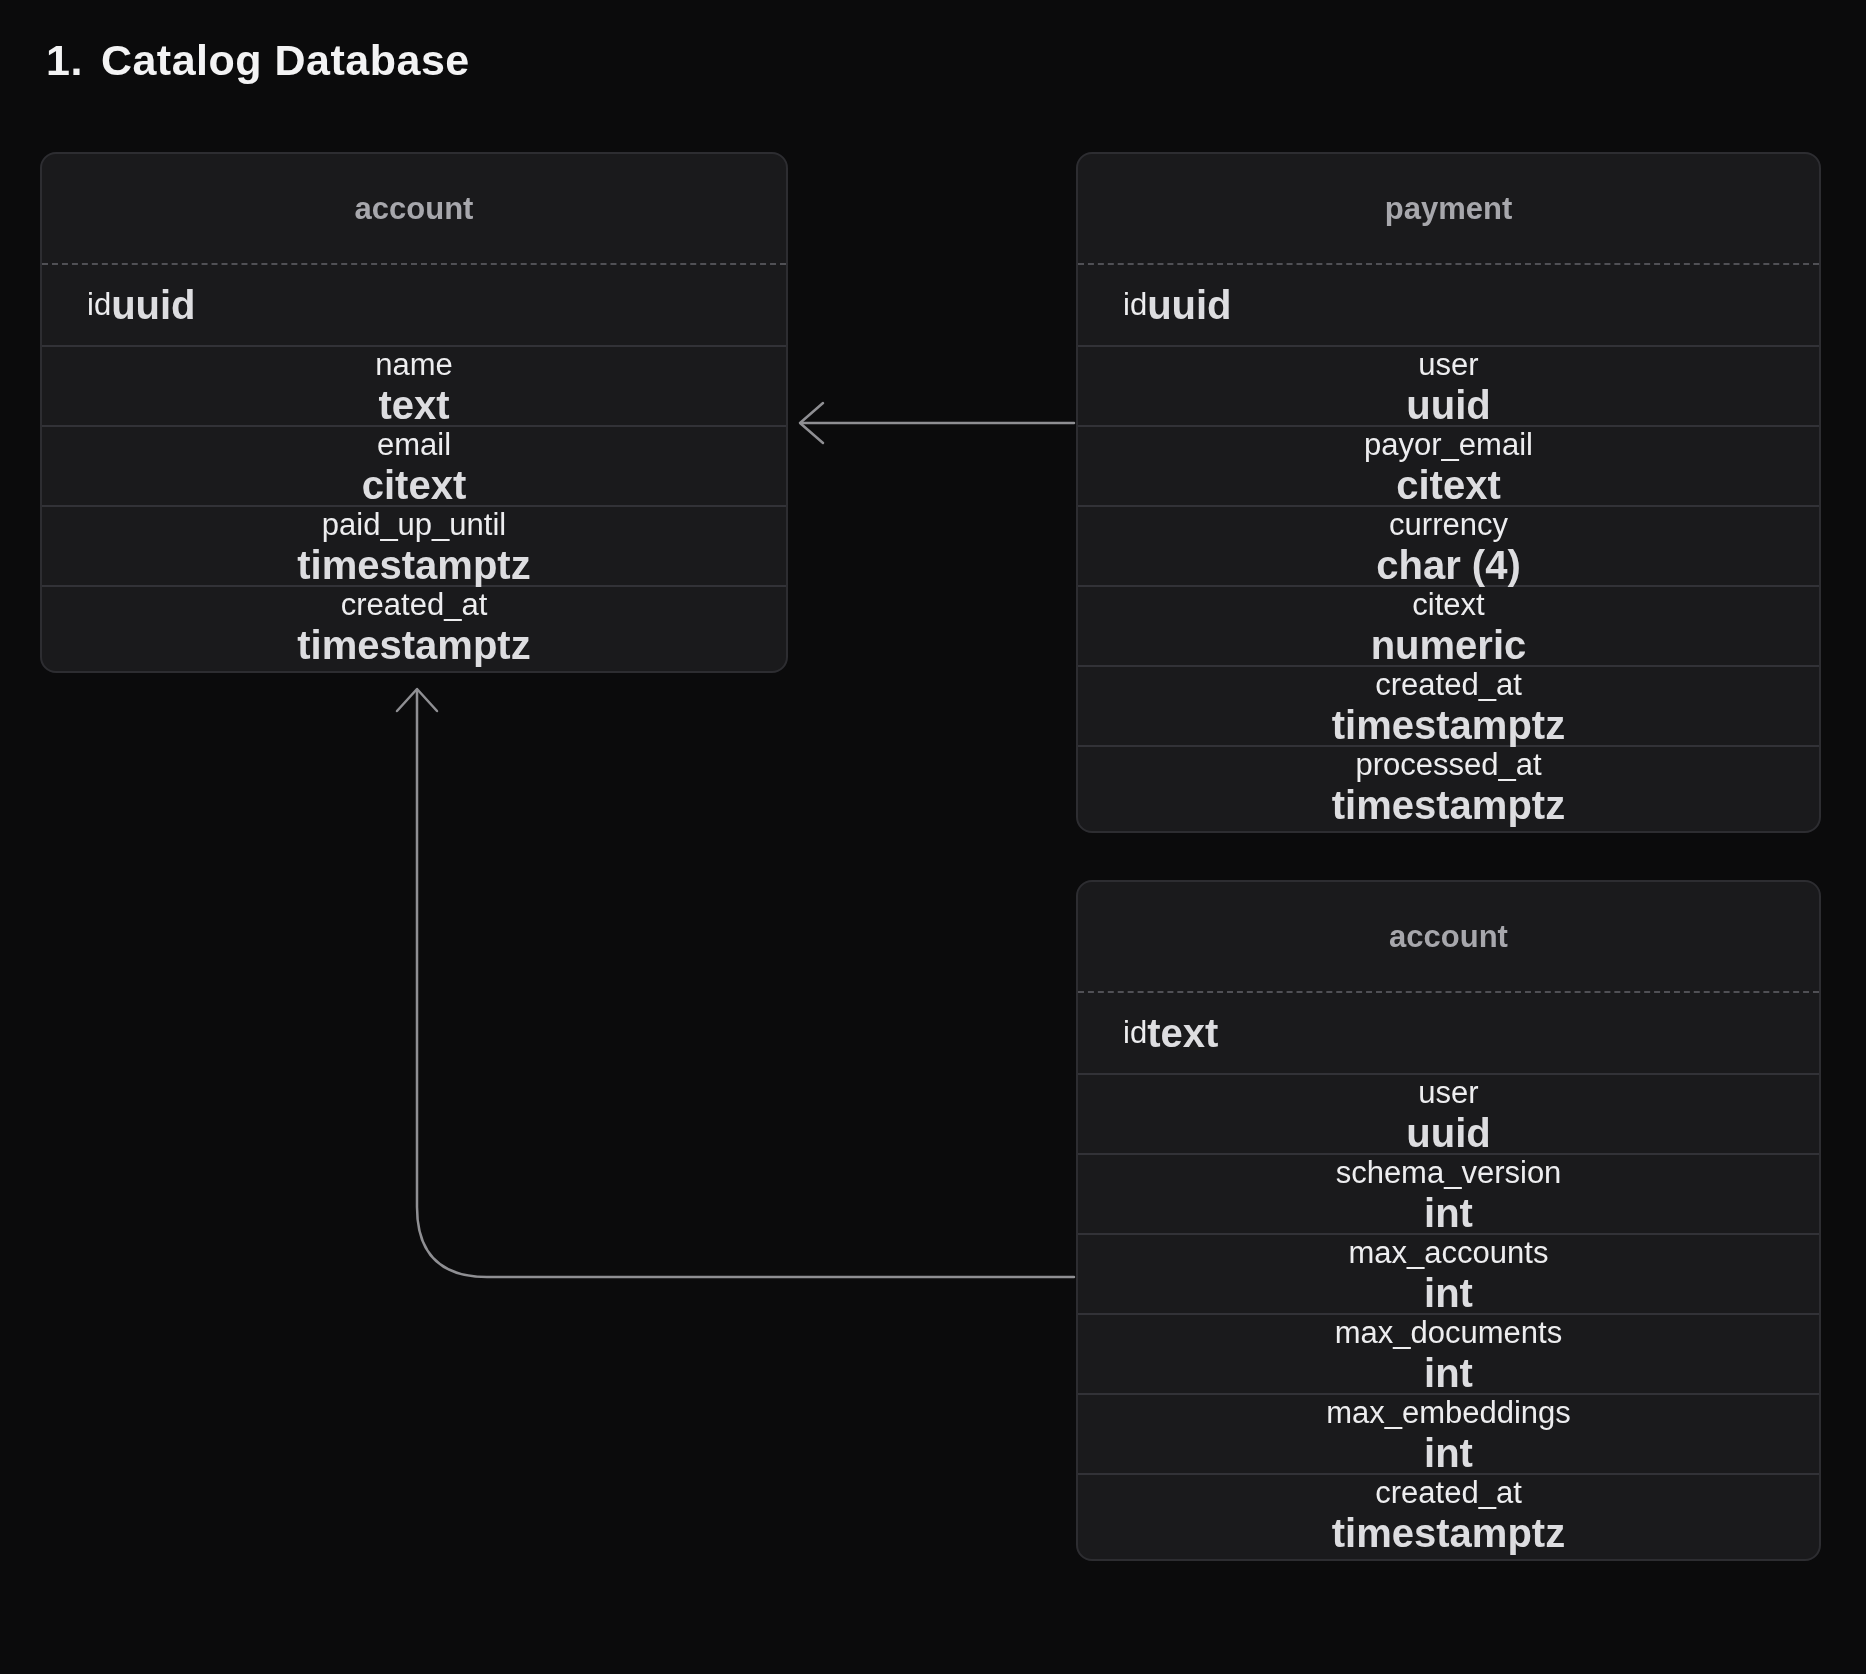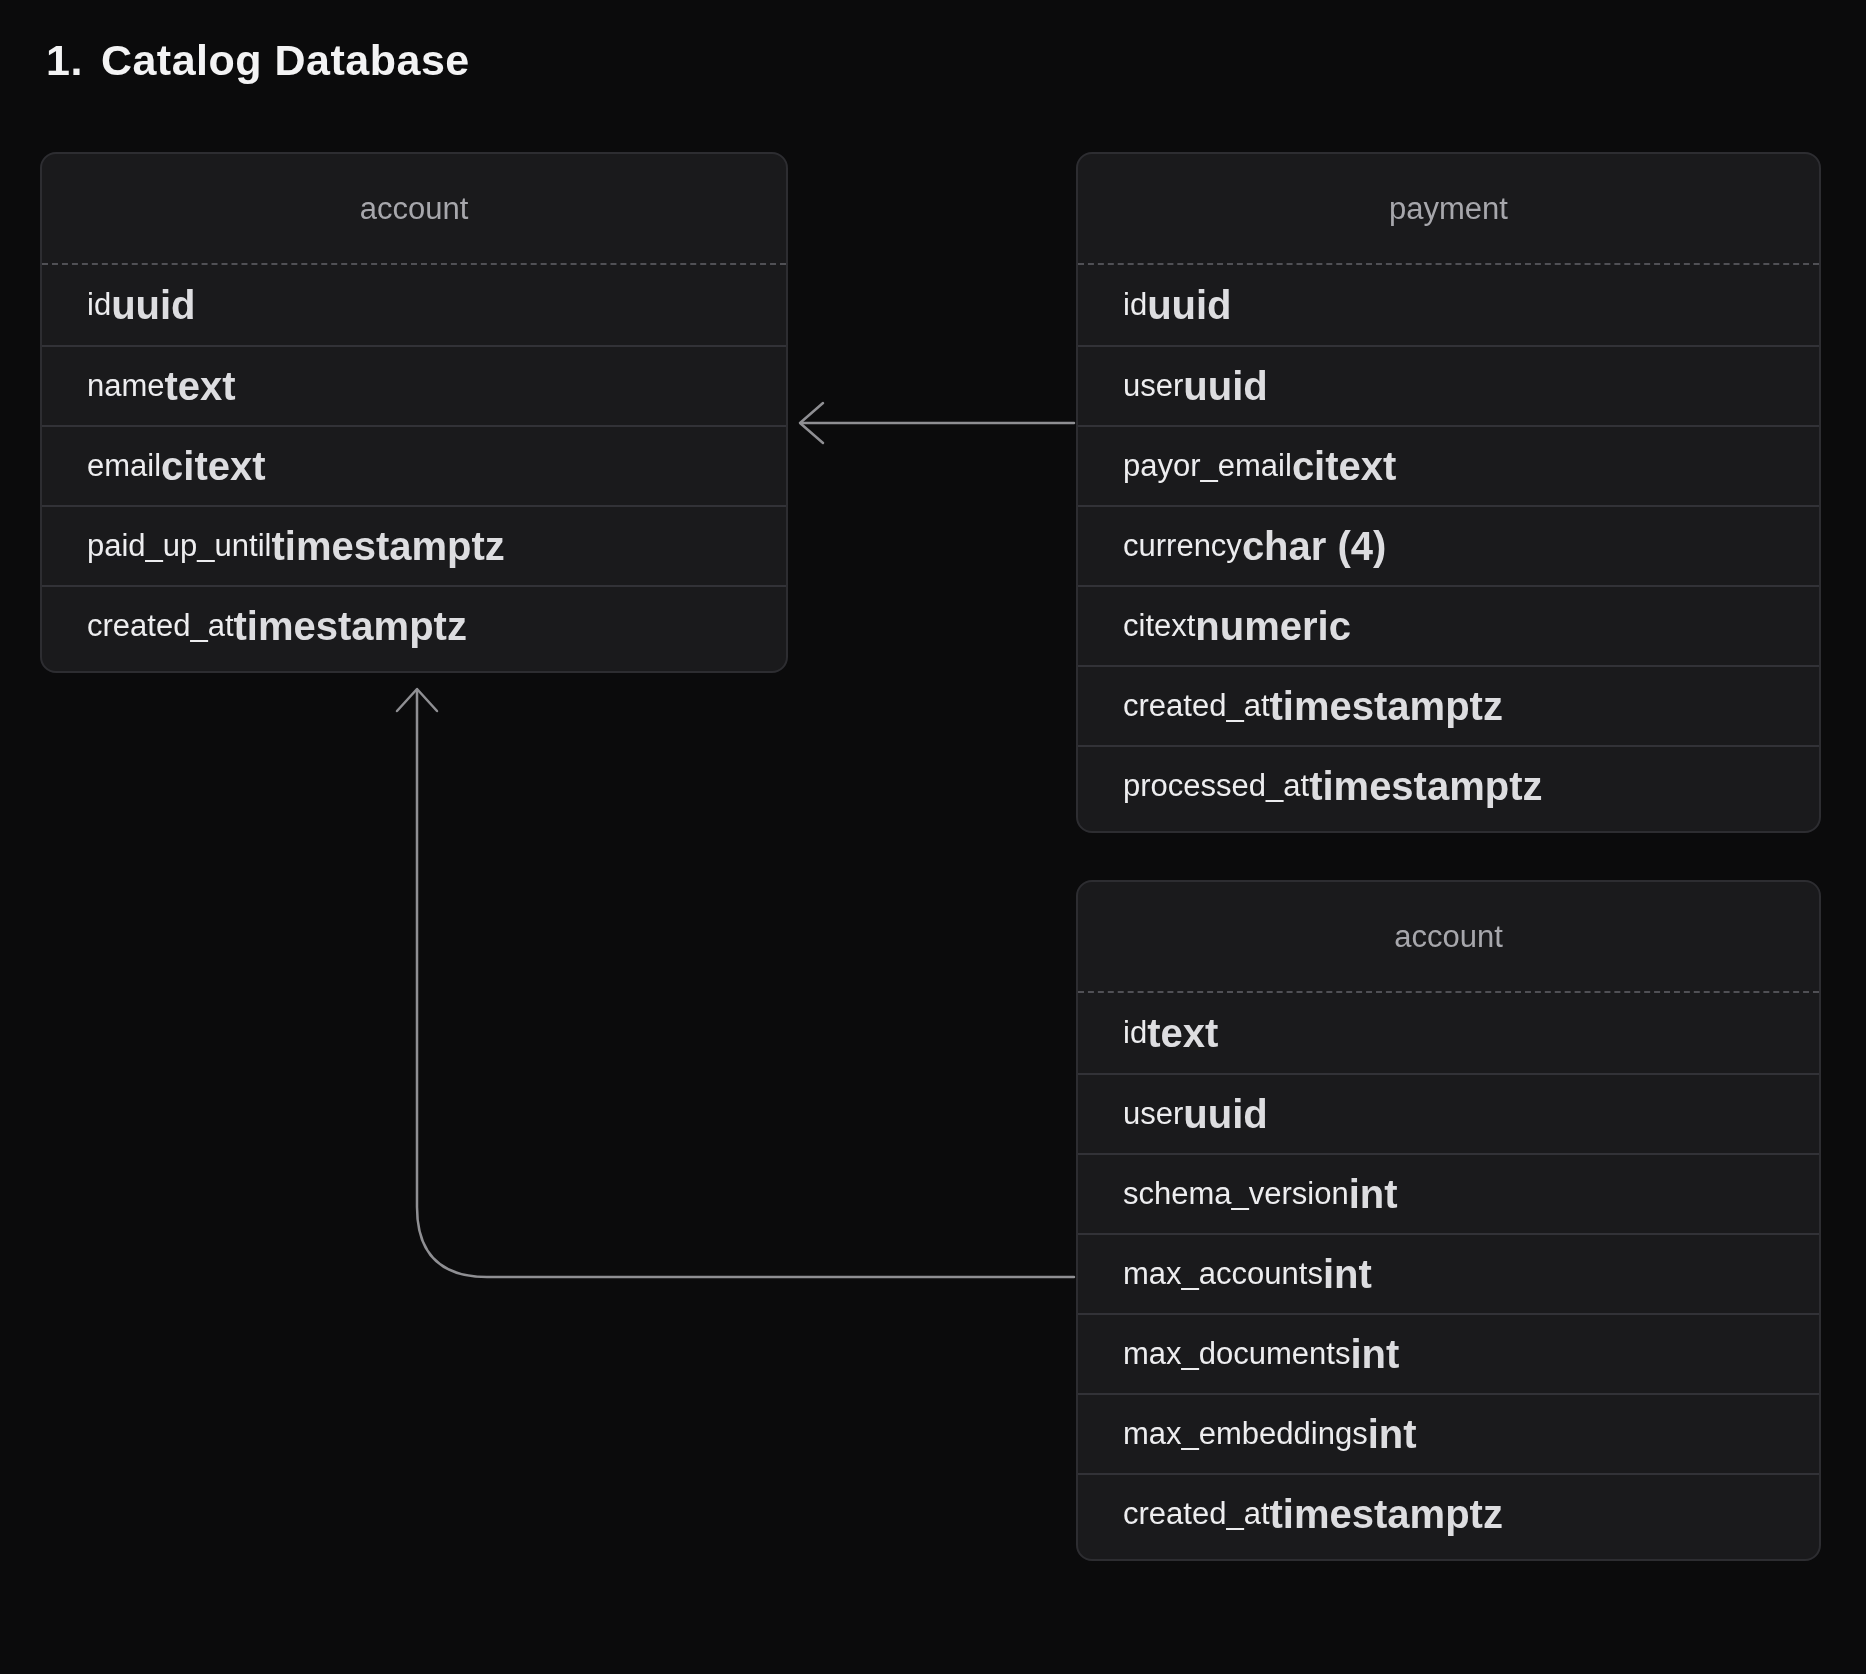--- a/index.html
+++ b/index.html
@@ -39,28 +39,29 @@
   #table-account{left:40px;top:152px;width:748px;}
   #table-payment{left:1076px;top:152px;width:745px;}
   #table-project{left:1076px;top:880px;width:745px;}
   .tbl-header{
     height:111px;
     display:flex;align-items:center;justify-content:center;
     color:var(--header-text);
     font-size:31px;
     border-bottom:2px dashed var(--header-divider);
     box-sizing:border-box;
+    font-weight:bold;
   }
   .tbl-row{
     height:80px;
     display:flex;align-items:center;justify-content:flex-start;
     padding:0 45px;
     box-sizing:border-box;
   }
-  .tbl-row + .tbl-row{border-top:2px solid var(--row-divider);}
+  .tbl-row + .tbl-row{border-top:2px solid var(--row-divider);flex-direction:column;}
   .field-name{color:var(--field-text);font-size:31px;}
   .field-type{color:var(--type-text);font-size:40px;font-weight:bold;}
   .connectors{
     position:absolute;left:0;top:0;
     pointer-events:none;
   }
   .connectors path{
     fill:none;
     stroke:var(--connector);
     stroke-width:2.5;

